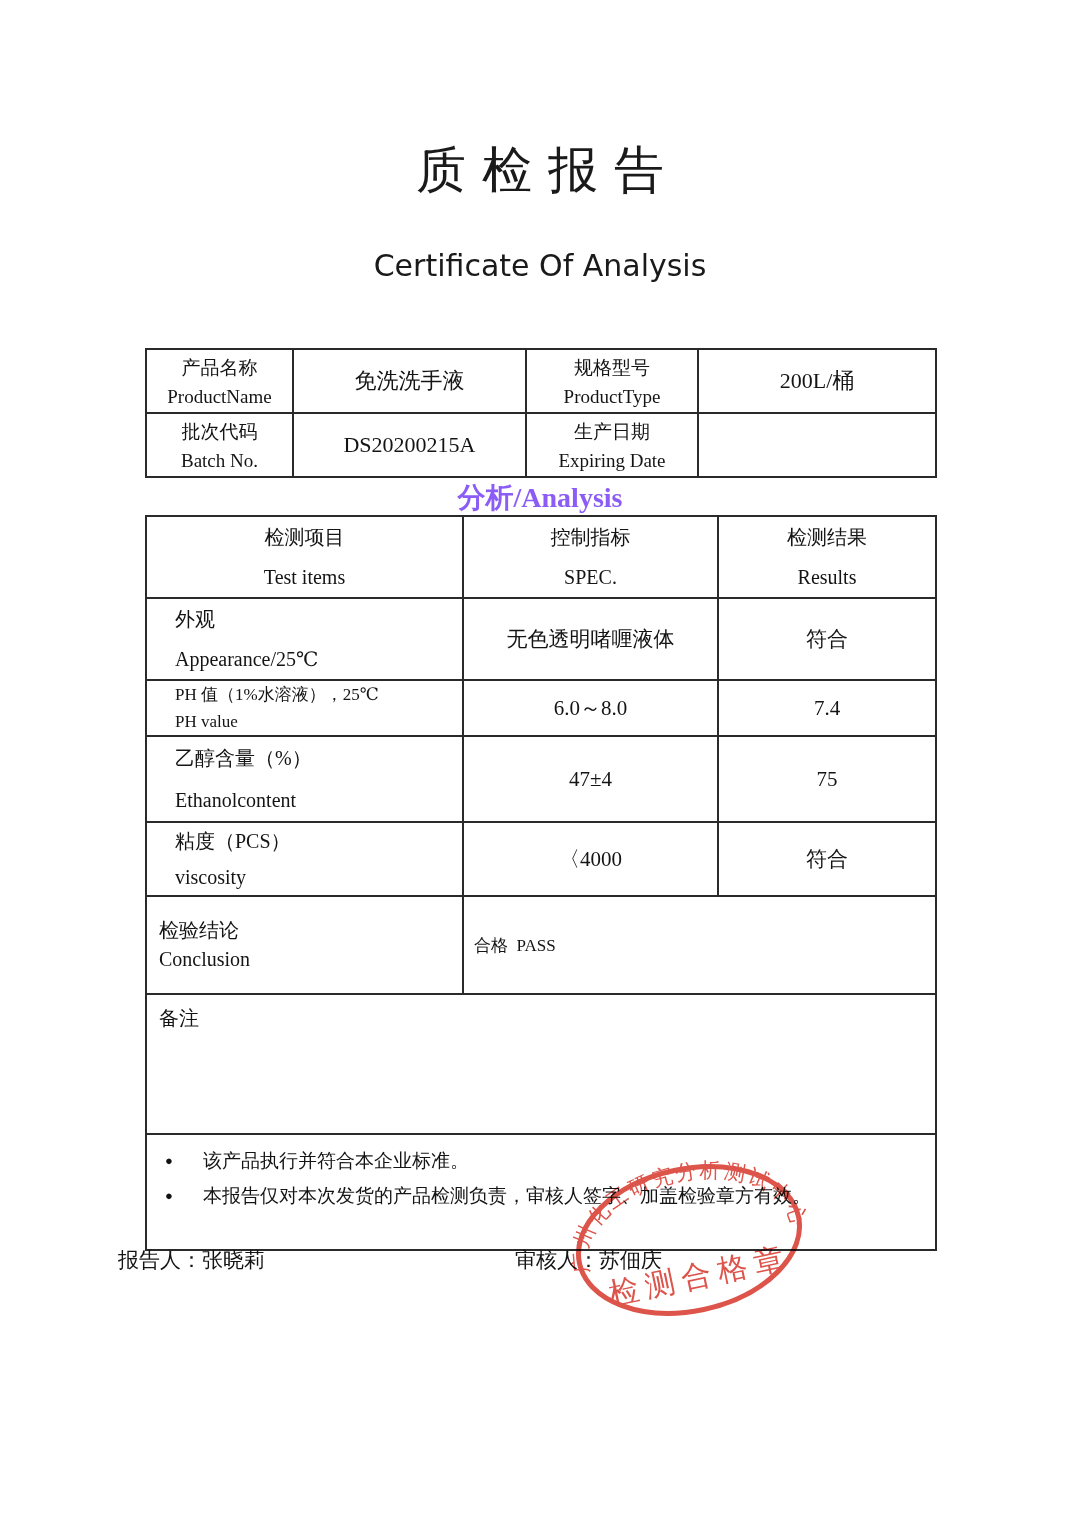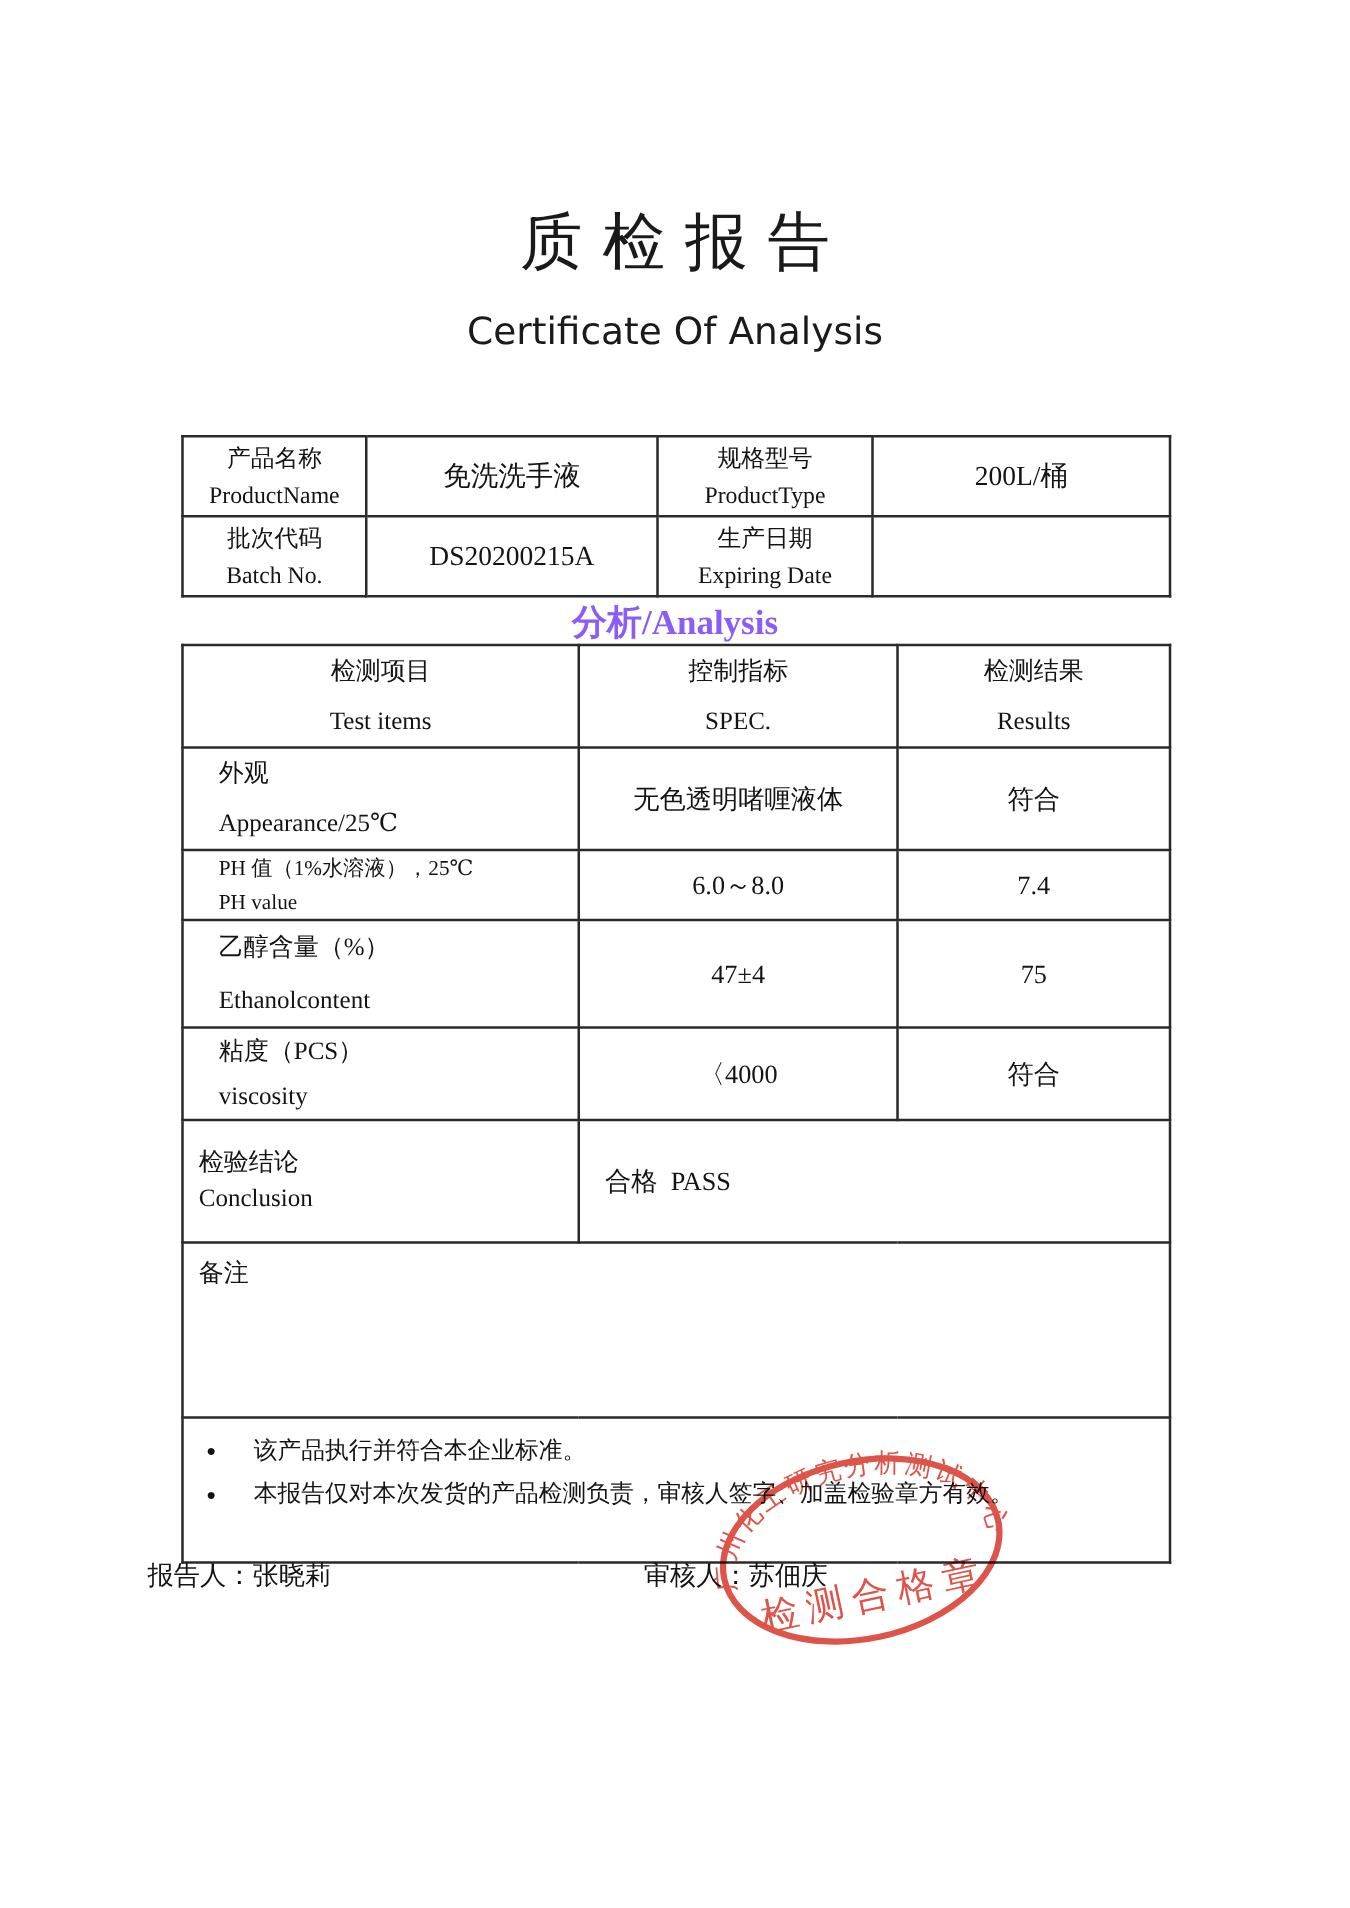--- a/index.html
+++ b/index.html
@@ -5,21 +5,21 @@
   html,body{margin:0;padding:0;background:#ffffff;}
   .page{
     position:relative;
     width:1080px;height:1526px;
     background:#ffffff;
     font-family:"Liberation Serif","DejaVu Serif",serif;
     color:#141414;
     overflow:hidden;
   }
   .title-cn{
-    position:absolute;top:160px;left:0;width:100%;
+    position:absolute;top:137px;left:0;width:100%;
     text-align:center;
     font-family:"DejaVu Sans","Liberation Sans",sans-serif;
     font-size:50px;font-weight:500;
     letter-spacing:16px;text-indent:16px;
     color:#1a1a1a;
   }
   .title-en{
     position:absolute;top:248px;left:0;width:100%;
     text-align:center;
     font-family:"DejaVu Sans","Liberation Sans",sans-serif;
@@ -61,21 +61,21 @@
   .item-cell{text-align:left;padding-left:28px;font-size:20px;}
   .rh-r1 .l1,.rh-r1 .l2{line-height:40px;}
   .rh-r2 .item-cell{font-size:17px;border-radius:15px;}
   .rh-r2 .l1,.rh-r2 .l2{line-height:27px;}
   .rh-r3 .l1,.rh-r3 .l2{line-height:42px;}
   .rh-r4 .l1,.rh-r4 .l2{line-height:36px;}
   .conc-cell{text-align:left;padding-left:12px;font-size:20px;}
   .conc-cell .l1,.conc-cell .l2{line-height:29px;}
 
   .spec-cell,.result-cell{text-align:center;font-size:21px;}
-  .pass-cell{text-align:left;padding-left:20px;font-size:21px;white-space:pre;}
+  .pass-cell{text-align:left;padding-left:10px;font-size:17px;white-space:pre;}
   .remarks-cell{vertical-align:top;text-align:left;padding:10px 0 0 12px;font-size:20px;}
 
   .notes-cell{vertical-align:top;padding:14px 12px 0 10px;}
   .note-line{display:flex;align-items:flex-start;margin-bottom:11px;}
   .note-bullet{
     flex:0 0 14px;margin-left:8px;margin-right:24px;
     font-size:13px;line-height:24px;color:#111;
   }
   .note-text{font-size:19px;line-height:24px;text-align:center;}
 

